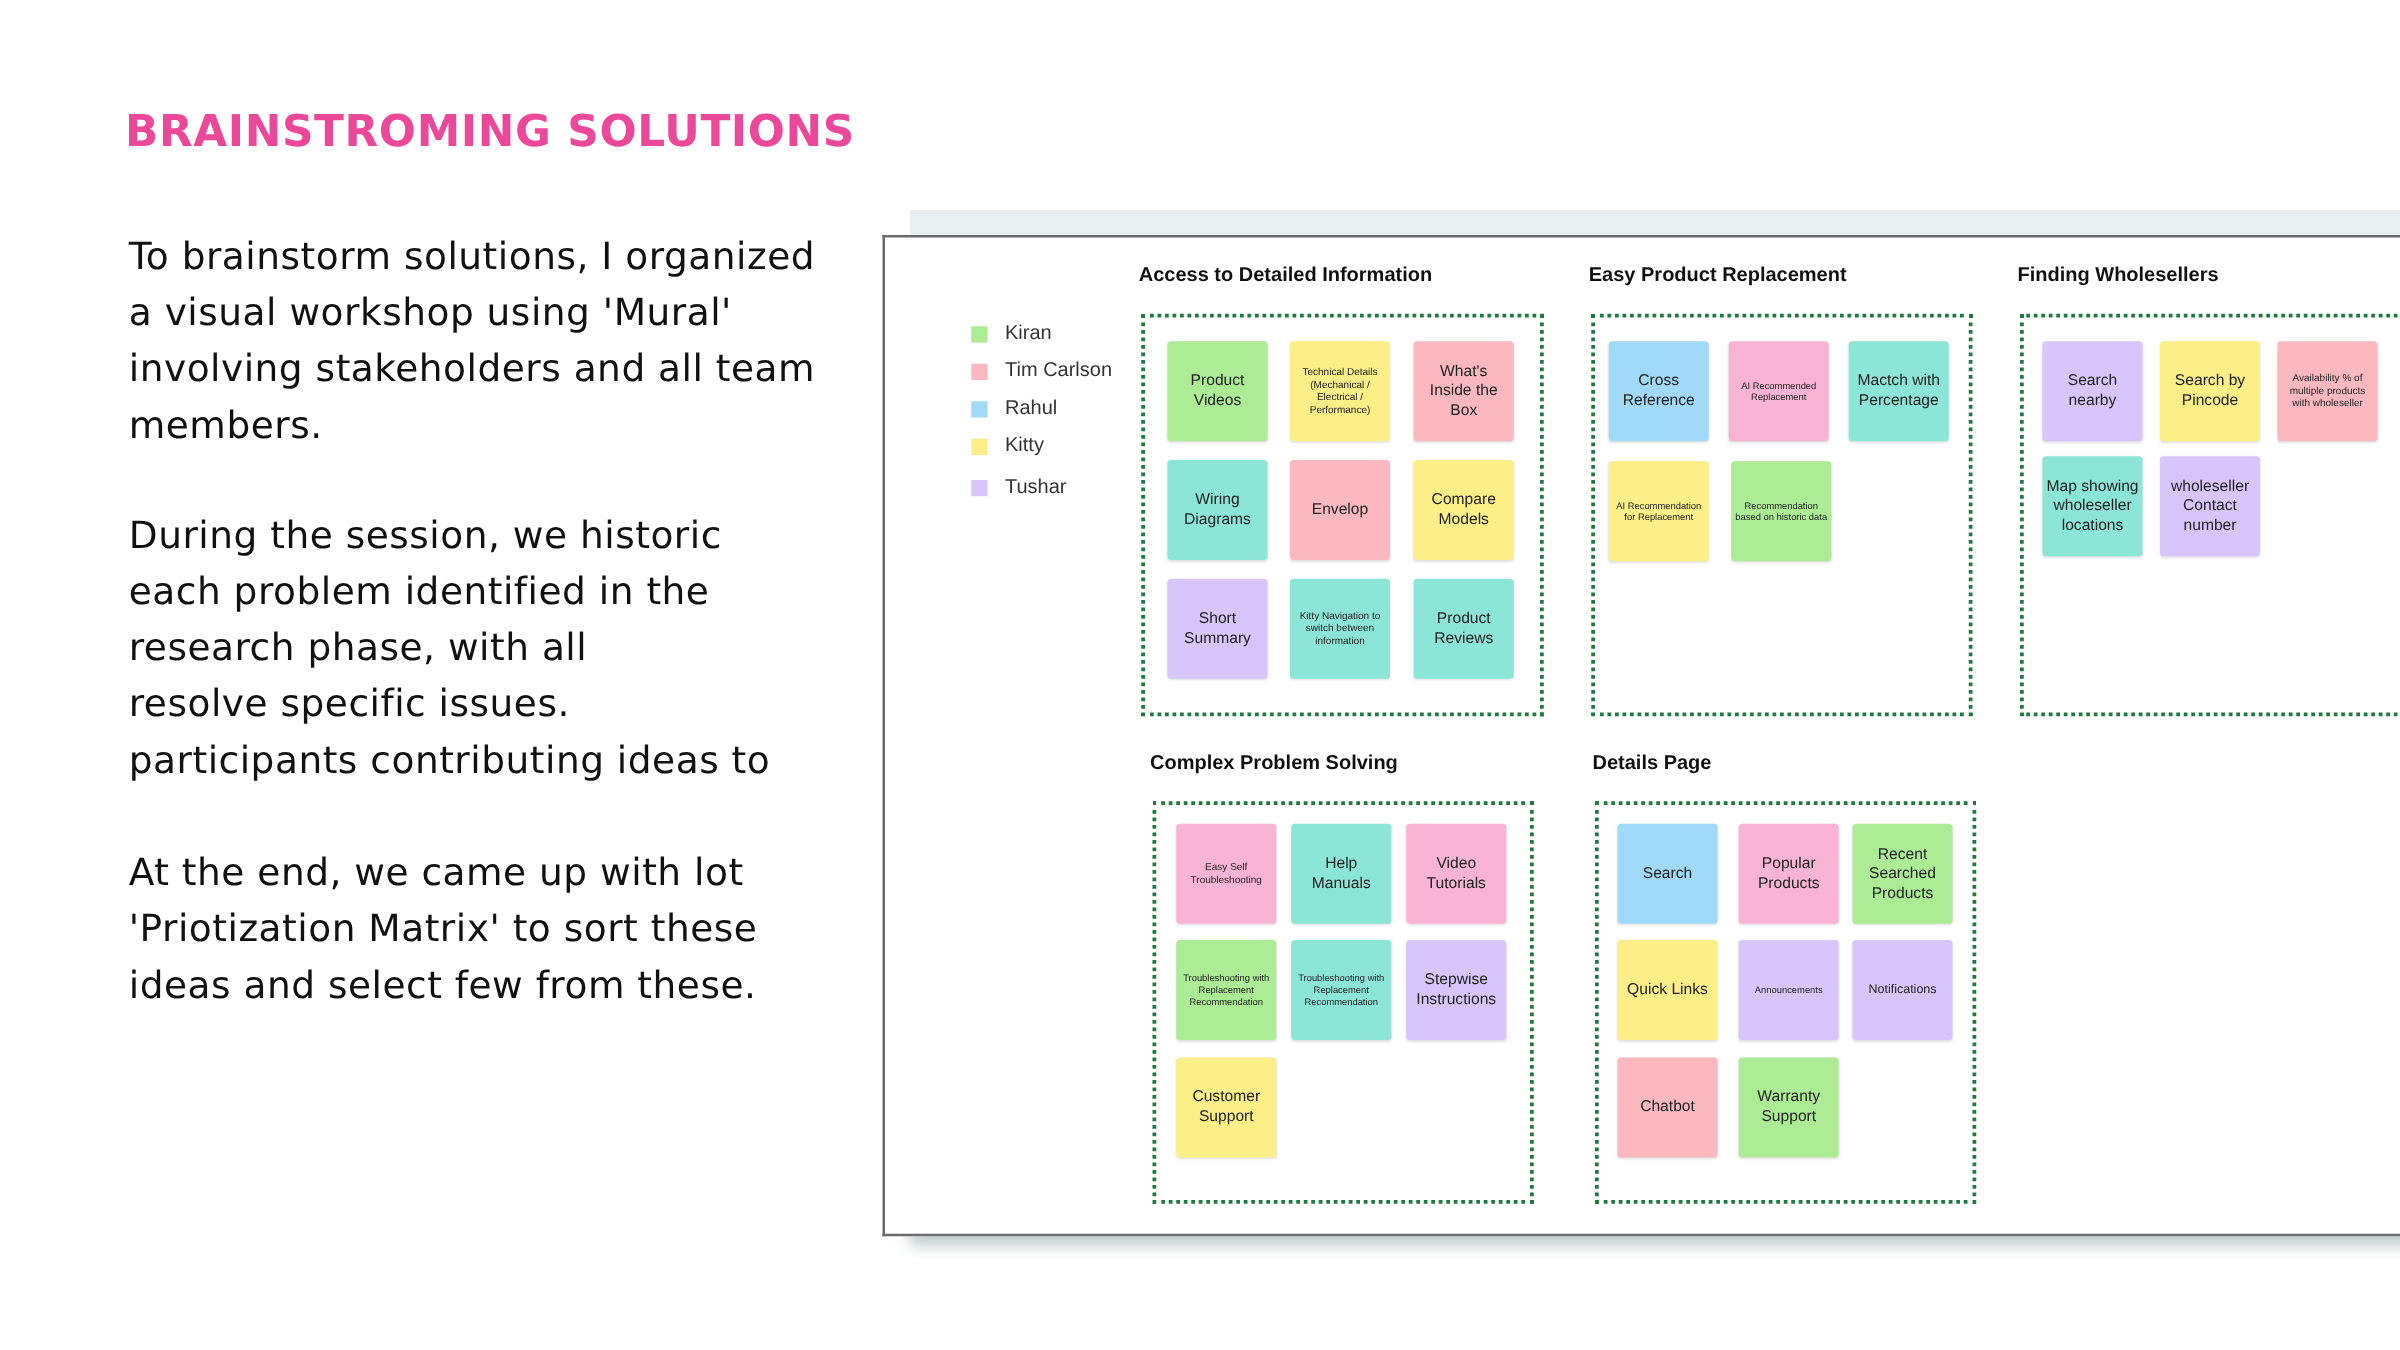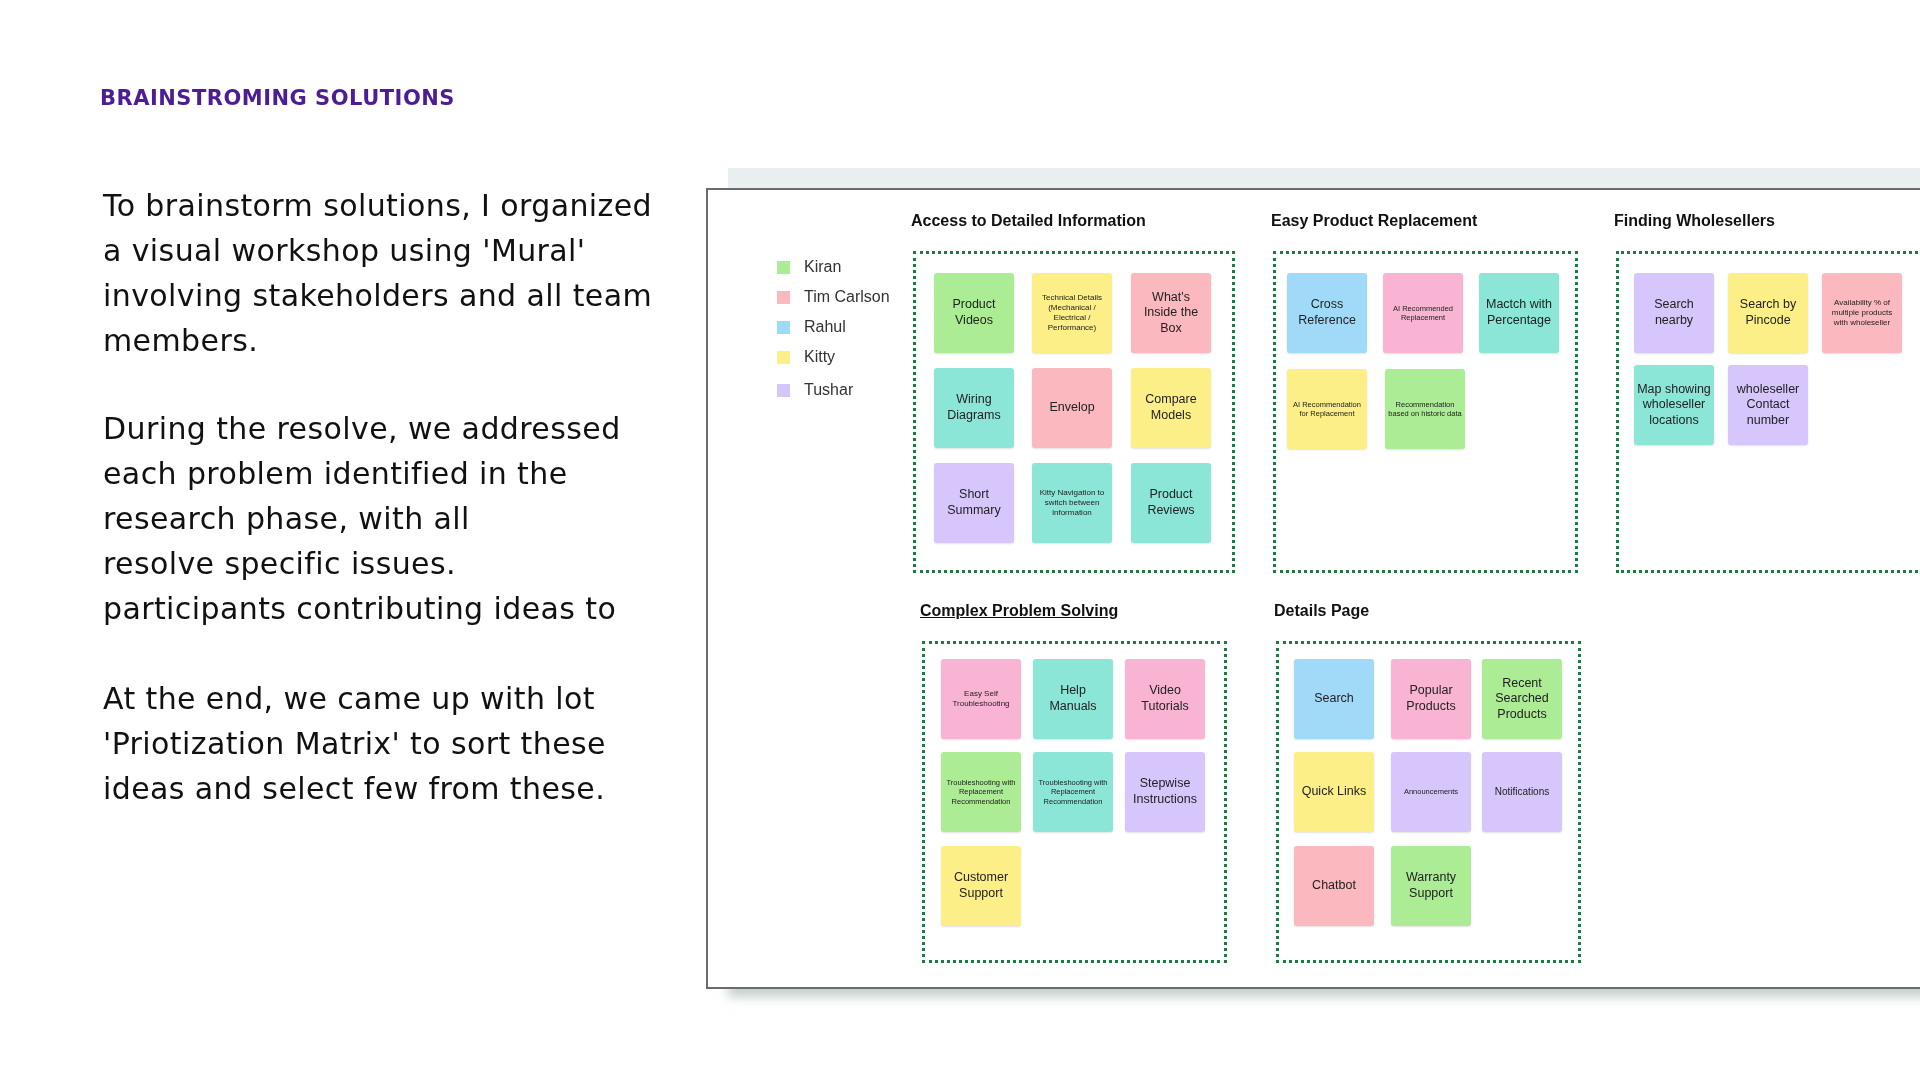--- a/index.html
+++ b/index.html
@@ -1,19 +1,19 @@
 <!DOCTYPE html>
 <html><head>
 <meta charset="utf-8">
 <style>
   html, body { margin:0; padding:0; }
   body { width:1920px; height:1080px; background:#ffffff; position:relative; overflow:hidden;
          font-family:"DejaVu Sans", sans-serif; color:#111; }
-  .title { position:absolute; left:100px; top:86px; font-size:21px; font-weight:bold; letter-spacing:0.5px;
-           font-family:"DejaVu Sans", sans-serif; color:#4c1d95; }
+  .title { position:absolute; left:100px; top:86px; font-size:35px; font-weight:bold; letter-spacing:0.5px;
+           font-family:"DejaVu Sans", sans-serif; color:#ec4899; }
   .para { position:absolute; left:103px; width:580px; font-size:30px; line-height:45px; color:#111;
           font-family:"DejaVu Sans", sans-serif; letter-spacing:0.4px; margin:0; }
   .strip { position:absolute; left:728px; top:168px; width:1192px; height:20px; background:#e9eef0; }
   .panel { position:absolute; left:706px; top:188px; width:1220px; height:797px; background:#fff;
            border:2px solid #6b6b6b; border-right:none;
            box-shadow: 16px 14px 10px -6px rgba(150,165,165,0.55); }
   .legend { position:absolute; left:741px; top:252px; }
   .legend-item { display:flex; align-items:center; height:30px; margin-bottom:0;margin-left:36px; }
   .legend-sw { width:13px; height:13px; margin-right:14px; }
   .legend-label { font-family:"Liberation Sans", sans-serif; font-size:16px; color:#333; }
@@ -40,21 +40,21 @@
 <div class="title">BRAINSTROMING SOLUTIONS</div>
 
 <div class="para" style="top:183px;">
   <div>To brainstorm solutions, I organized</div>
   <div>a visual workshop using 'Mural'</div>
   <div>involving stakeholders and all team</div>
   <div>members.</div>
 </div>
 
 <div class="para" style="top:406px;">
-  <div>During the resolve, we addressed</div>
+  <div>During the session, we historic</div>
   <div>each problem identified in the</div>
   <div>research phase, with all</div>
   <div>resolve specific issues.</div>
   <div>participants contributing ideas to</div>
 </div>
 
 <div class="para" style="top:676px;">
   <div>At the end, we came up with lot</div>
   <div>'Priotization Matrix' to sort these</div>
   <div>ideas and select few from these.</div>
@@ -107,21 +107,21 @@
 <div class="note c-green fs-xs" style="left:1385px; top:369px;">Recommendation based on historic data</div>
 
 <div class="group-title" style="left:1614px; top:212px;">Finding Wholesellers</div>
 <div class="group-box" style="left:1616px; top:251px; width:320px; height:322px;"></div>
 <div class="note c-purple fs-l" style="left:1634px; top:273px;">Search nearby</div>
 <div class="note c-yellow fs-l" style="left:1728px; top:273px;">Search by Pincode</div>
 <div class="note c-pink fs-s" style="left:1822px; top:273px;">Availability % of multiple products with wholeseller</div>
 <div class="note c-teal fs-l" style="left:1634px; top:365px;">Map showing wholeseller locations</div>
 <div class="note c-purple fs-l" style="left:1728px; top:365px;">wholeseller Contact number</div>
 
-<div class="group-title" style="left:920px; top:602px;text-decoration:underline;">Complex Problem Solving</div>
+<div class="group-title" style="left:920px; top:602px;">Complex Problem Solving</div>
 <div class="group-box" style="left:922px; top:641px; width:305px; height:322px;"></div>
 <div class="note c-mag fs-s" style="left:941px;  top:659px;">Easy Self Troubleshooting</div>
 <div class="note c-teal fs-l" style="left:1033px; top:659px;">Help Manuals</div>
 <div class="note c-mag fs-l" style="left:1125px; top:659px;">Video Tutorials</div>
 <div class="note c-green fs-xs" style="left:941px;  top:752px;">Troubleshooting with Replacement Recommendation</div>
 <div class="note c-teal fs-xs" style="left:1033px; top:752px;">Troubleshooting with Replacement Recommendation</div>
 <div class="note c-purple fs-l" style="left:1125px; top:752px;">Stepwise Instructions</div>
 <div class="note c-yellow fs-l" style="left:941px;  top:846px;">Customer Support</div>
 
 <div class="group-title" style="left:1274px; top:602px;">Details Page</div>

